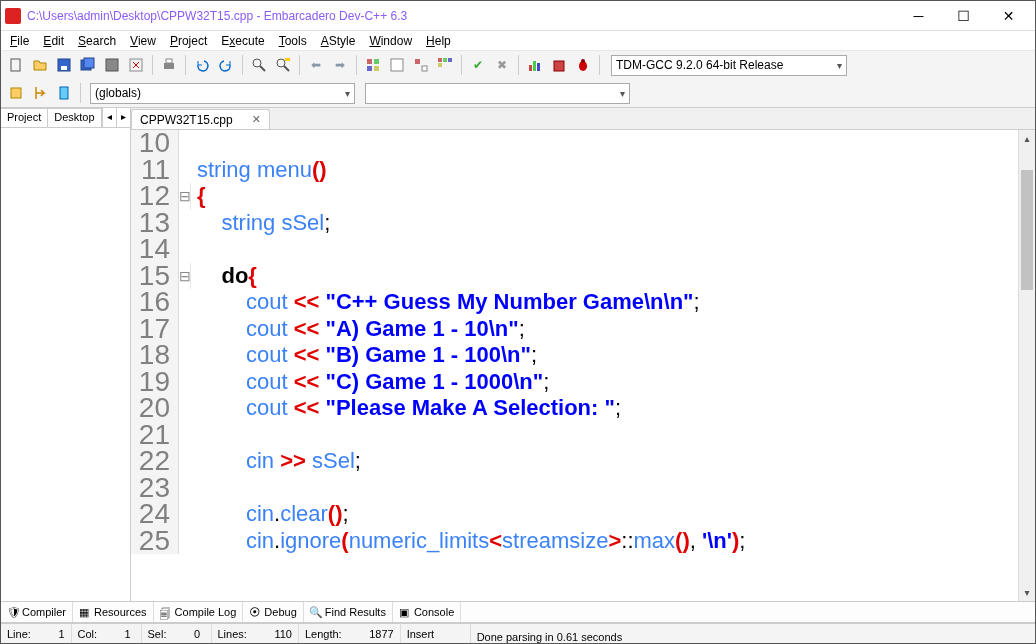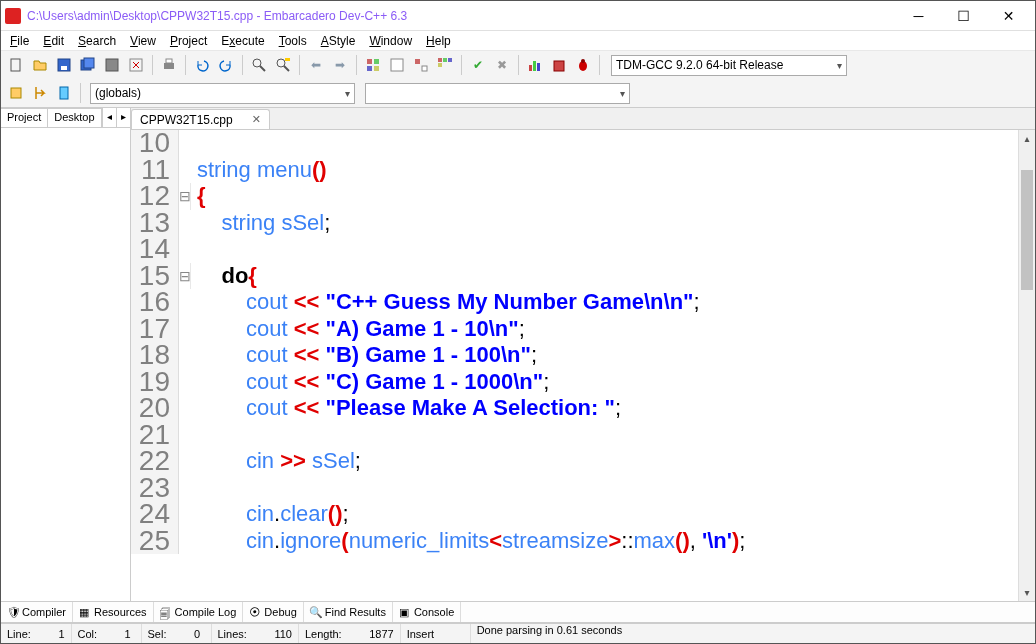--- a/index.html
+++ b/index.html
@@ -57,21 +57,21 @@
 .vscroll { width: 17px; background: #f0f0f0; border-left: 1px solid #ddd; position:relative;}
 .vscroll .thumb { position:absolute; top: 40px; left:2px; right:2px; height: 120px; background: #c2c2c2; }
 .vscroll .arrow { height:17px; text-align:center; font-size:10px; color:#555; line-height:17px;}
 
 
 .bottom-tabs { height: 22px; border-top: 1px solid #ccc; border-bottom: 1px solid #ccc; background: #fdfdfd; display: flex; font-size: 11px; align-items: center; }
 .btab { display: flex; align-items: center; gap: 3px; padding: 0 6px; height: 100%; border-right: 1px solid #ddd; }
 .btab-icon { width: 12px; height: 12px; display:inline-block; }
 
 
-.statusbar { height: 20px; background: #f4f4f4; border-top: 1px solid #ccc; display: flex; font-size: 11px; align-items: flex-start; }
+.statusbar { height: 20px; background: #f4f4f4; border-top: 1px solid #ccc; display: flex; font-size: 11px; align-items: flex-end; }
 .status-cell { padding: 0 6px; border-right: 1px solid #ddd; height: 100%; display:flex; align-items:center; min-width: 70px;}
 .status-msg { flex:1; padding: 0 6px; }
 </style>
 </head>
 <body>
 
 <div class="titlebar">
   <div class="app-icon"></div>
   <div class="title-text">C:\Users\admin\Desktop\CPPW32T15.cpp - Embarcadero Dev-C++ 6.3</div>
   <div class="win-controls">

